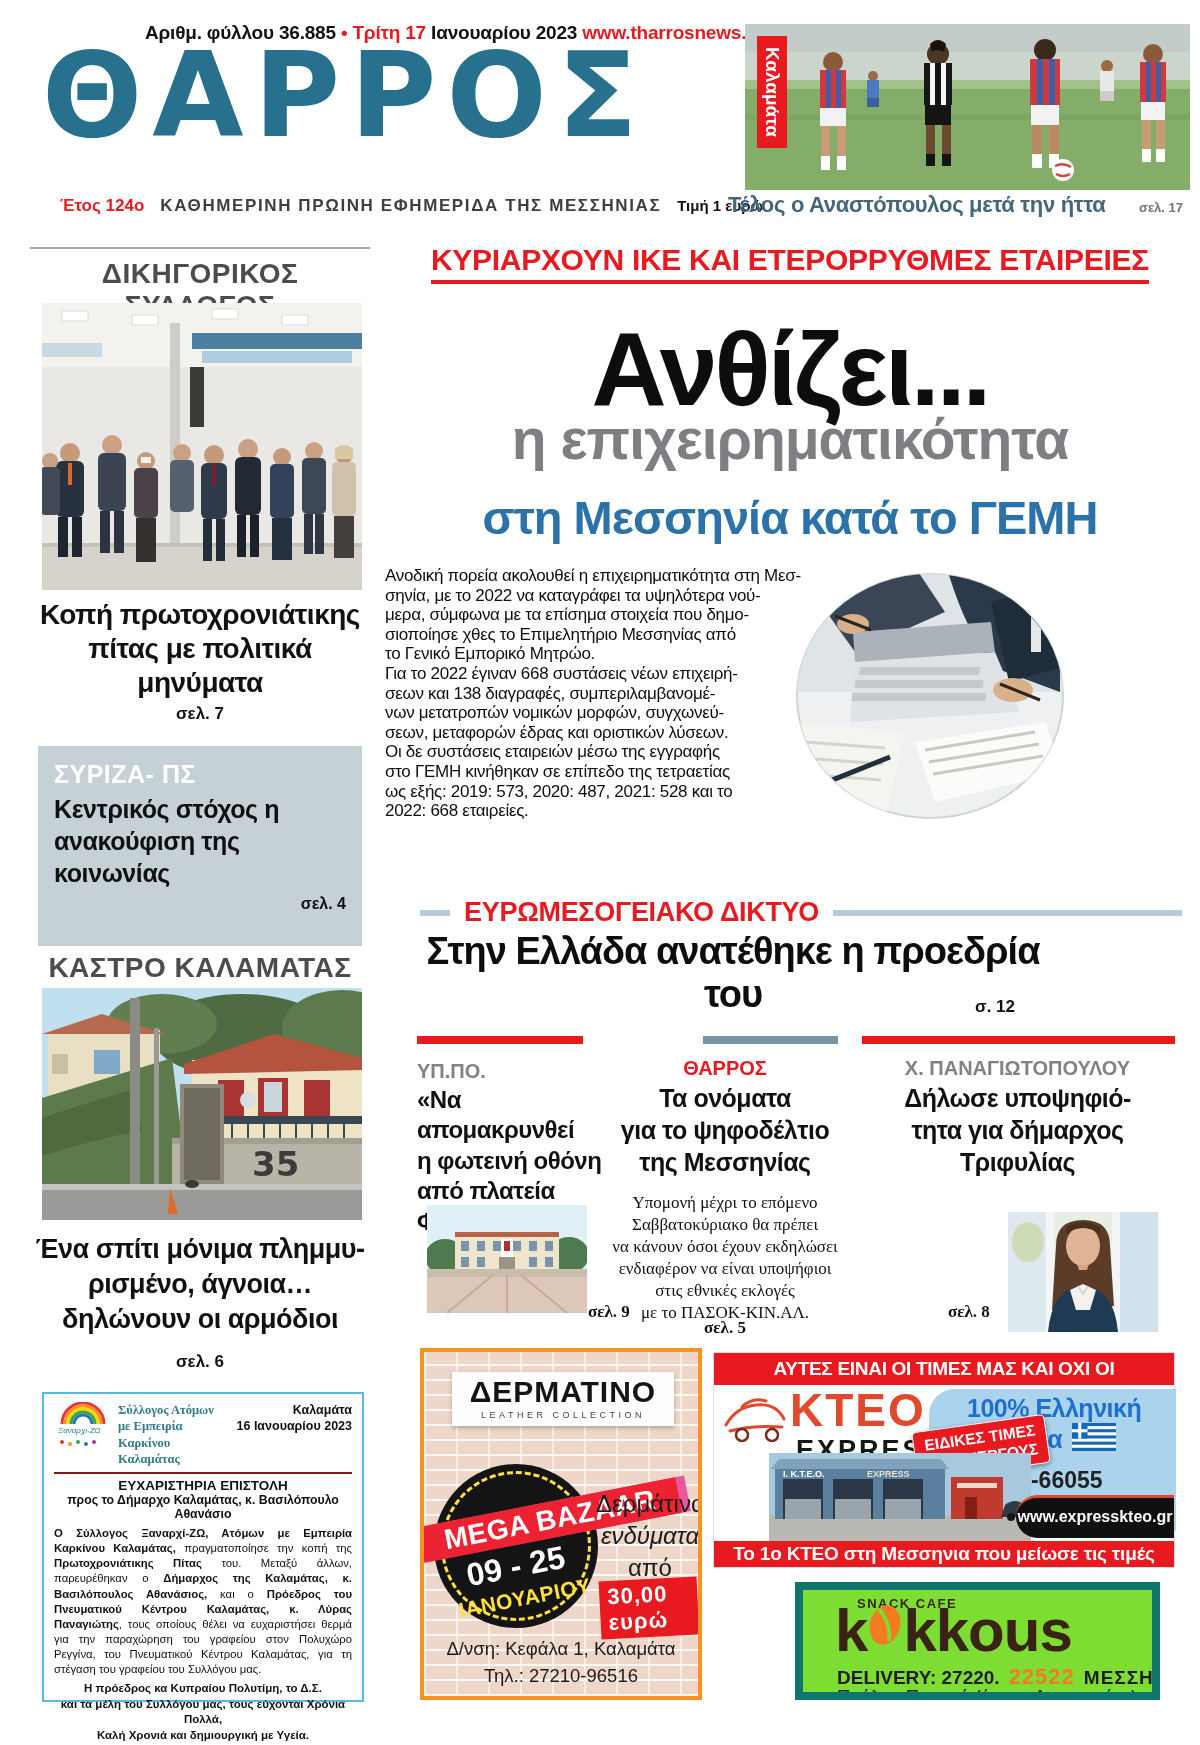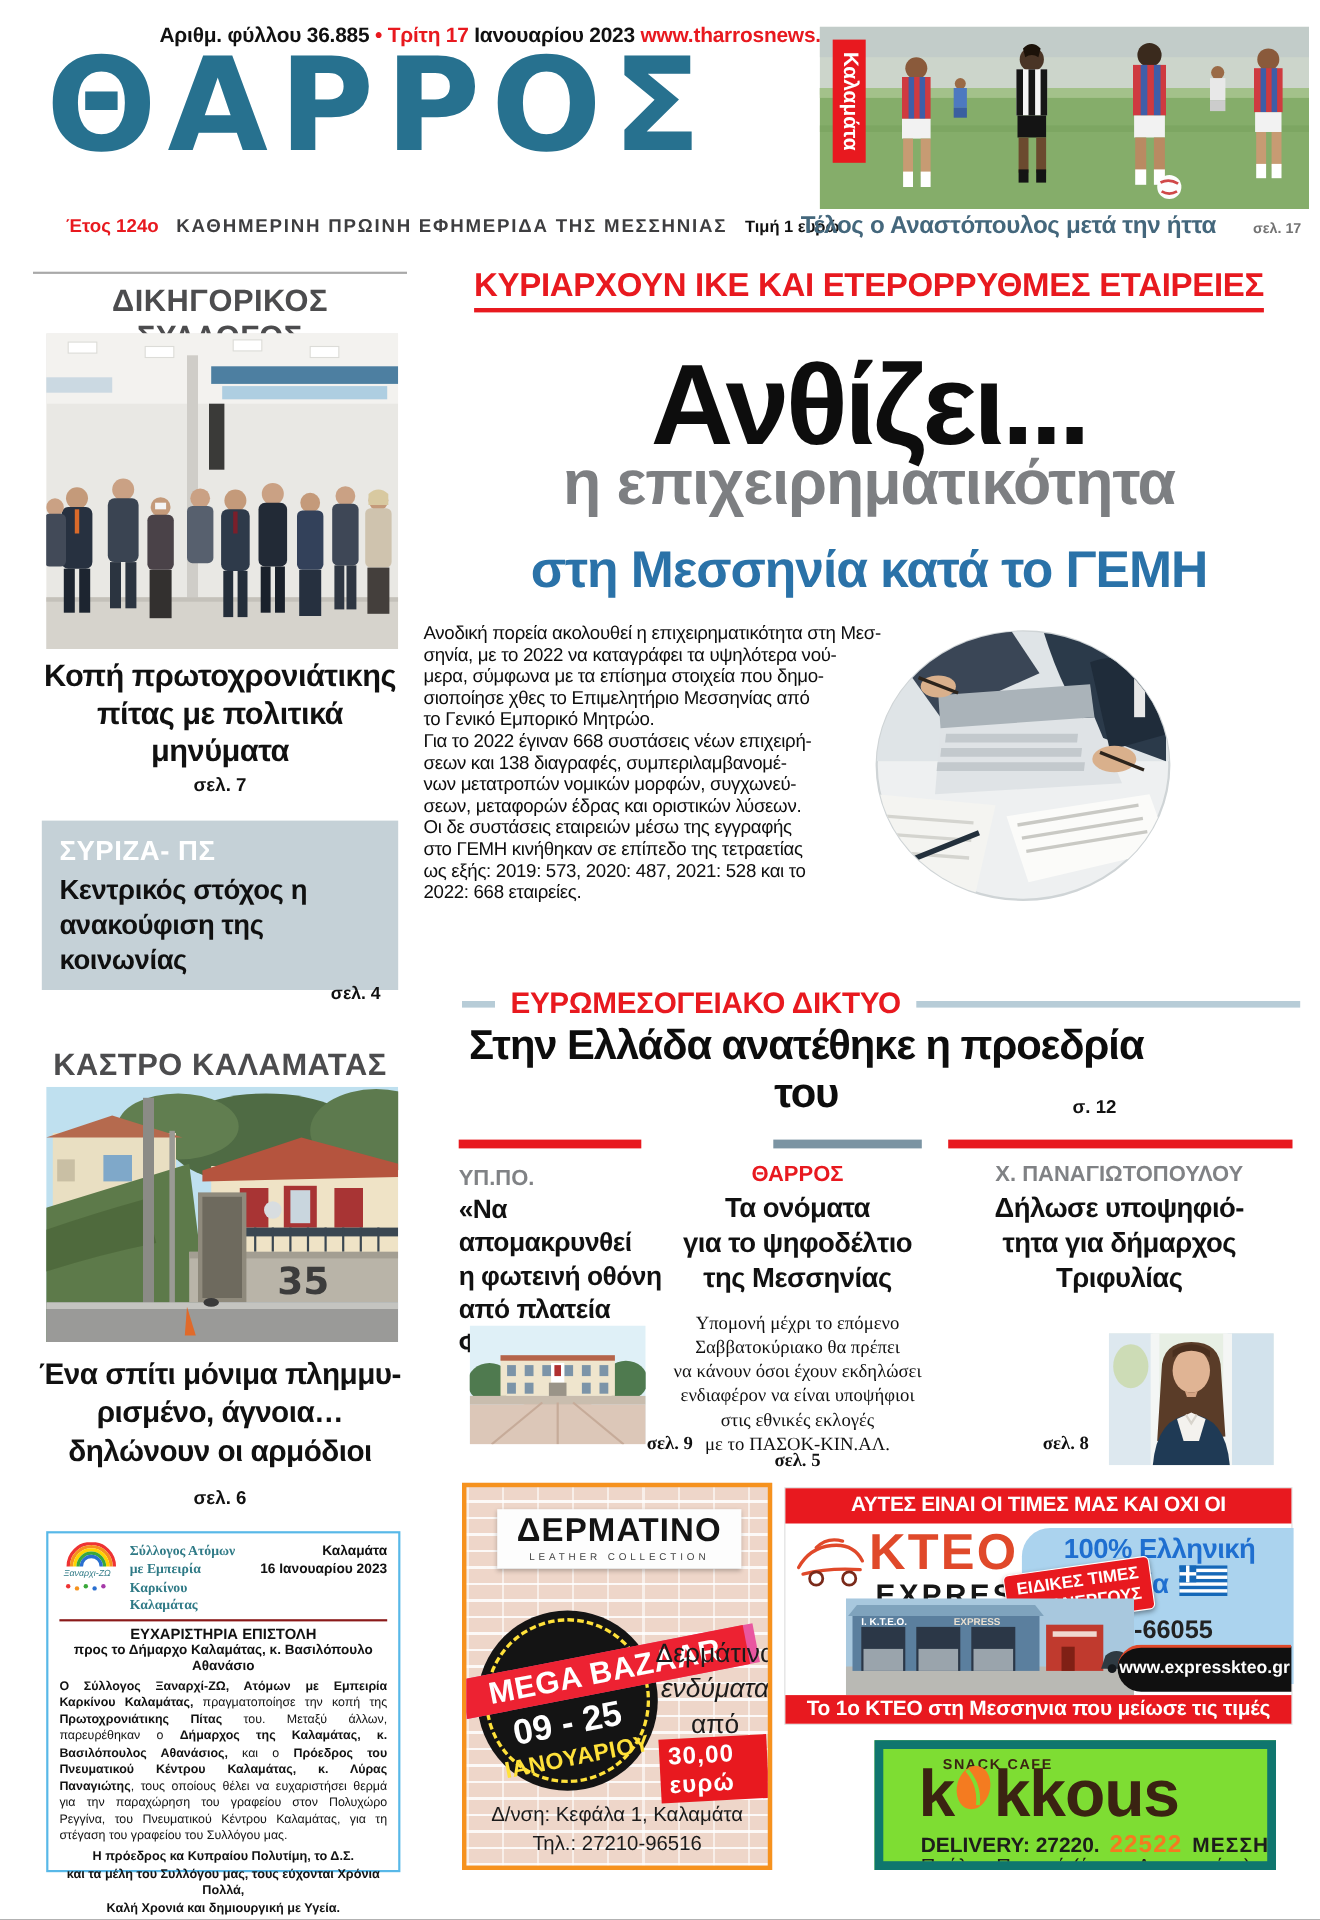--- a/index.html
+++ b/index.html
@@ -24,21 +24,21 @@
   .top-caption{left:728px;top:192px;width:455px;display:flex;justify-content:space-between;align-items:baseline;}
   .top-caption .cap{color:#44677c;font-weight:700;font-size:22px;letter-spacing:-.3px;}
   .top-caption .pg{font-size:13px;font-weight:700;color:#737373;}
   .ldiv{left:30px;top:247px;width:340px;height:2px;background:#a9a9a9;}
   
   .kicker-gray{color:#4c4c4e;font-weight:800;letter-spacing:.5px;}
   .law-kicker{left:30px;top:258px;width:340px;font-size:28px;}
   .law-photo{left:42px;top:303px;width:320px;height:287px;}
   .law-head{left:30px;top:598px;width:340px;font-size:28px;font-weight:800;line-height:1.22;letter-spacing:-.5px;}
   .law-page{left:30px;top:704px;width:340px;font-size:17px;font-weight:700;}
-  .syriza{left:38px;top:746px;width:324px;height:154px;background:#c5d1d7;box-sizing:border-box;padding:14px 16px 8px;}
+  .syriza{left:38px;top:746px;width:324px;height:200px;background:#c5d1d7;box-sizing:border-box;padding:14px 16px 8px;}
   .syriza .k{color:#fff;font-size:25px;font-weight:800;letter-spacing:.5px;}
   .syriza .h{color:#101010;font-size:25px;font-weight:700;line-height:1.28;letter-spacing:-.4px;margin-top:4px;}
   .syriza .p{text-align:right;font-size:16px;font-weight:700;margin-top:6px;}
   .castle-kicker{left:30px;top:952px;width:340px;font-size:28px;}
   .castle-photo{left:42px;top:988px;width:320px;height:232px;}
   .castle-head{left:30px;top:1232px;width:340px;font-size:27px;font-weight:800;line-height:1.3;letter-spacing:-.5px;}
   .castle-page{left:30px;top:1352px;width:340px;font-size:17px;font-weight:700;}
   .letter{left:42px;top:1392px;width:322px;height:310px;border:2px solid #58b8e8;box-sizing:border-box;
           padding:8px 10px 6px;font-size:11.3px;}
   .letter-head{display:flex;align-items:flex-start;gap:6px;}

